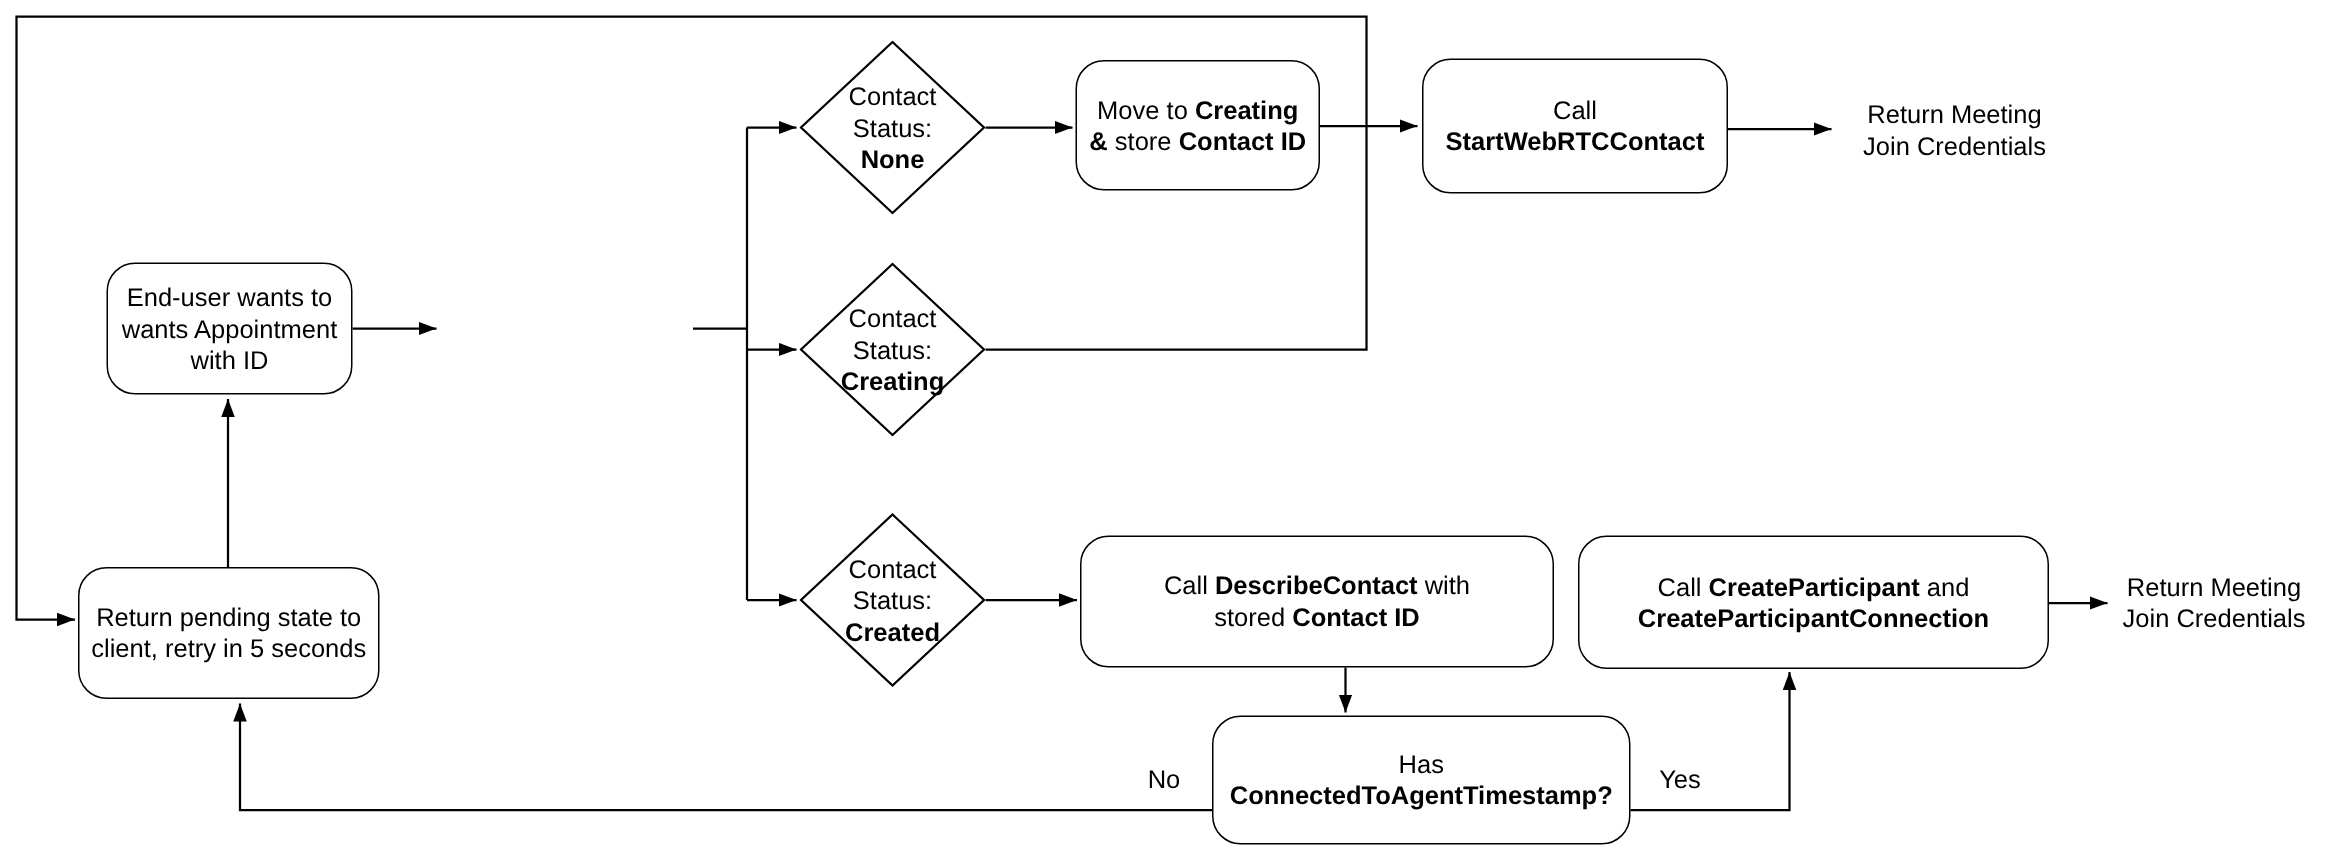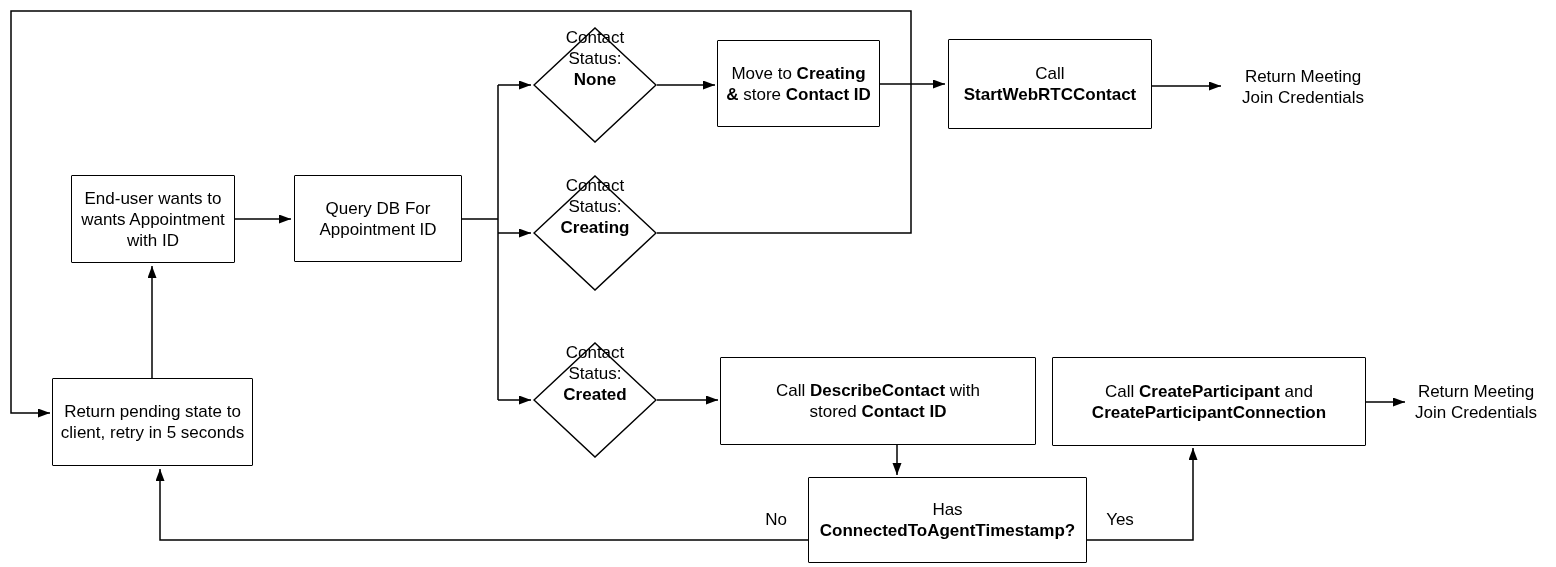--- a/index.html
+++ b/index.html
@@ -13,33 +13,33 @@
     line-height: 21px;
     color: #000000;
     overflow: hidden;
   }
   .edges { position: absolute; left: 0; top: 0; }
   .box {
     position: absolute;
     box-sizing: border-box;
     background: #ffffff;
     border: 1.5px solid #000000;
-    border-radius: 1px;
+    border-radius: 19px;
     display: flex;
     align-items: center;
     justify-content: center;
     text-align: center;
     padding: 4px 7px;
   }
   .diamond { position: absolute; }
   .diamond > svg { position: absolute; left: 0; top: 0; width: 100%; height: 100%; }
   .diamond .dtxt {
     position: absolute; inset: 0;
     display: flex; flex-direction: column;
-    align-items: center; 
+    align-items: center; justify-content: center;
     text-align: center;
   }
   .freetext {
     position: absolute;
     display: flex;
     align-items: flex-end;
     justify-content: center;
     text-align: center;
   }
   b { font-weight: bold; }
@@ -71,23 +71,20 @@
       <path d="M1087,540 H1193 V448" marker-end="url(#arw)"></path>
       <path d="M1333,402 H1405" marker-end="url(#arw)"></path>
       <path d="M152,378 V266" marker-end="url(#arw)"></path>
     </g>
   </svg>
 
   <div class="box" style="left:71px;top:175px;width:164px;height:88px">
     <div><span>End-user wants to</span><br><span>wants Appointment</span><br><span>with ID</span></div>
   </div>
 
-  <div class="box" style="left:294px;top:175px;width:168px;height:87px">
-    <div><span>Query DB For</span><br><span>Appointment ID</span></div>
-  </div>
 
   <div class="box" style="left:717px;top:40px;width:163px;height:87px">
     <div><span>Move to </span><b>Creating</b><br><b>&amp;</b><span> store </span><b>Contact ID</b></div>
   </div>
 
   <div class="box" style="left:948px;top:39px;width:204px;height:90px">
     <div><span>Call</span><br><b>StartWebRTCContact</b></div>
   </div>
 
   <div class="box" style="left:720px;top:357px;width:316px;height:88px">

